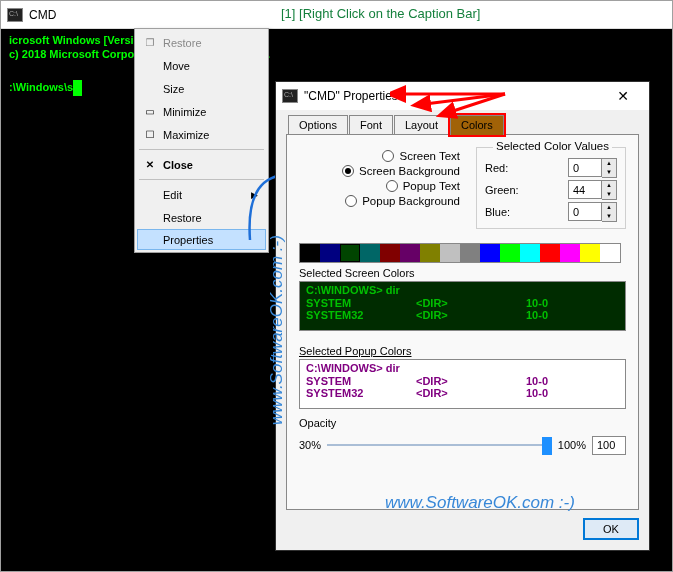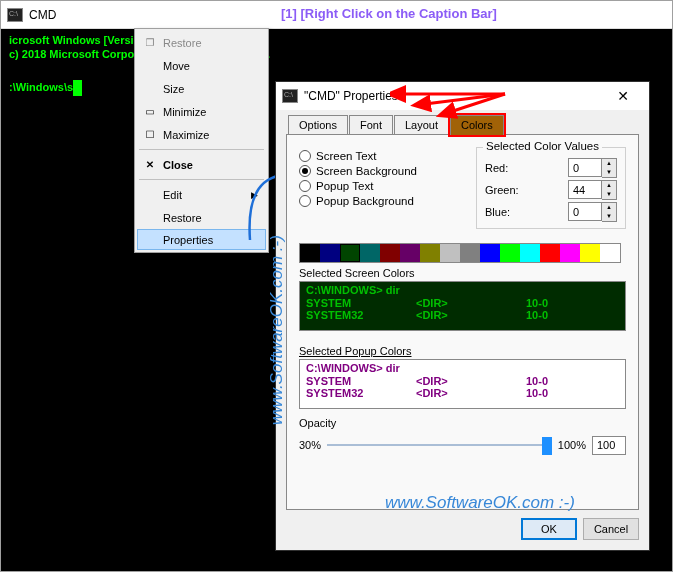--- a/index.html
+++ b/index.html
@@ -3,21 +3,21 @@
 <meta charset="utf-8">
 <style>
 * { box-sizing: border-box; margin: 0; padding: 0; font-family: "Segoe UI", Tahoma, sans-serif; font-size: 11px; }
 body { width: 673px; height: 572px; background: #fff; position: relative; overflow: hidden; }
 
 .console-window { position: absolute; left: 0; top: 0; width: 673px; height: 572px; border: 1px solid #a0a0a0; background: #000; }
 .console-titlebar { height: 28px; background: #fff; display: flex; align-items: center; padding: 0 6px; border-bottom: 1px solid #ddd; }
 .console-icon { width: 16px; height: 14px; background: #222; border: 1px solid #888; margin-right: 6px; position: relative; }
 .console-icon::after { content: "C:\\"; color: #aaa; font-size: 7px; position: absolute; left: 1px; top: 1px; }
 .console-title { font-size: 12px; color: #000; }
-.annotation { position: absolute; color: #8b5cf6; font-size: 13px; font-weight: bold; }
+.annotation { position: absolute; color: #15803d; font-size: 13px; font-weight: normal; }
 .console-body { padding: 4px 8px; font-family: Consolas, monospace; font-size: 15px; color: #00ff00; line-height: 1.3; font-weight: bold; }
 .cursor-blk { background: #00ff00; display:inline-block; width:9px; height:16px; vertical-align: middle;}
 
 
 .sys-menu { position: absolute; left: 134px; top: 28px; width: 135px; background: #f0f0f0; border: 1px solid #a0a0a0; box-shadow: 2px 2px 4px rgba(0,0,0,.3); z-index: 5; padding: 2px; }
 .sys-menu-item { display: flex; align-items: center; height: 23px; padding: 0 22px 0 26px; position: relative; color: #000; }
 .sys-menu-item.disabled { color: #888; }
 .sys-menu-item.hover { background: #c4e1ff; border: 1px solid #7ab6ed; height: 21px; padding-left: 25px; }
 .sys-menu-sep { height: 1px; background: #c0c0c0; margin: 3px 2px; }
 .sys-menu-glyph { position: absolute; left: 7px; width: 12px; text-align: center; font-size: 10px; }
@@ -30,27 +30,27 @@
 .dialog-title { font-size: 12px; }
 .dialog-close { margin-left: auto; width: 40px; text-align: center; font-size: 14px; }
 .dialog-body { padding: 4px 10px 46px 10px; position: relative; height: calc(100% - 28px); }
 
 .tabs { display: flex; gap: 1px; position: relative; top: 1px; padding-left: 2px; }
 .tab { background: #f0f0f0; border: 1px solid #888; border-bottom: none; padding: 3px 10px 4px; position: relative; }
 .tab.active { background: #a16207; z-index: 2; }
 .tab.highlight { outline: 2px solid #ff0000; }
 .tab-panel { border: 1px solid #888; background: #f9f9f9; padding: 12px 12px 10px; position: relative; height: 376px; }
 
-.radio-row { display: flex; align-items: center; gap: 5px; margin: 3px 0; }
+.radio-row { display: flex; align-items: center; gap: 5px; margin: 3px 0; justify-content: flex-end; }
 .radio { width: 12px; height: 12px; border: 1px solid #555; border-radius: 50%; background: #fff; display: inline-flex; align-items: center; justify-content: center; }
 .radio.selected::after { content: ""; width: 6px; height: 6px; background: #000; border-radius: 50%; }
 .radio-label { font-size: 11.5px; }
 
 .group-box { border: 1px solid #cfcfcf; padding: 8px 8px 4px; position: relative; margin-bottom: 6px; }
-.group-label { position: absolute; top: -8px; left: 6px; background: #f9f9f9; padding: 0 3px; font-size: 11.5px; }
+.group-label { position: absolute; top: -8px; left: 16px; background: #f9f9f9; padding: 0 3px; font-size: 11.5px; }
 .rgb-row { display: flex; align-items: center; justify-content: space-between; margin: 2px 0; }
 .spinner { display: flex; }
 .spinner input { width: 34px; height: 19px; border: 1px solid #888; text-align: left; padding-left: 4px; font-size: 11px; }
 .spin-btns { display: flex; flex-direction: column; border: 1px solid #888; border-left: none; }
 .spin-btn { width: 14px; height: 9px; background: #e9e9e9; font-size: 6px; text-align: center; line-height: 9px; }
 
 .top-row { display: flex; gap: 16px; }
 .radios-col { flex: 1; }
 .colors-col { width: 150px; }
 
@@ -244,21 +244,20 @@
           <div class="slider-track"></div>
           <div class="slider-thumb"></div>
         </div>
         <span>100%</span>
         <input class="opacity-val" value="100" style="">
       </div>
     </div>
 
     <div class="dialog-footer">
       <div class="btn primary">OK</div>
-      <div class="btn">Cancel</div>
     </div>
   </div>
 </div>
 
 <svg class="red-arrow" style="left:390px; top:84px;" width="130" height="40">
   <defs>
       <marker id="ah" markerWidth="8" markerHeight="8" refX="2" refY="3" orient="auto">
         <path d="M0,0 L0,6 L7,3 z" fill="#ff0000"></path>
       </marker>
     </defs>

